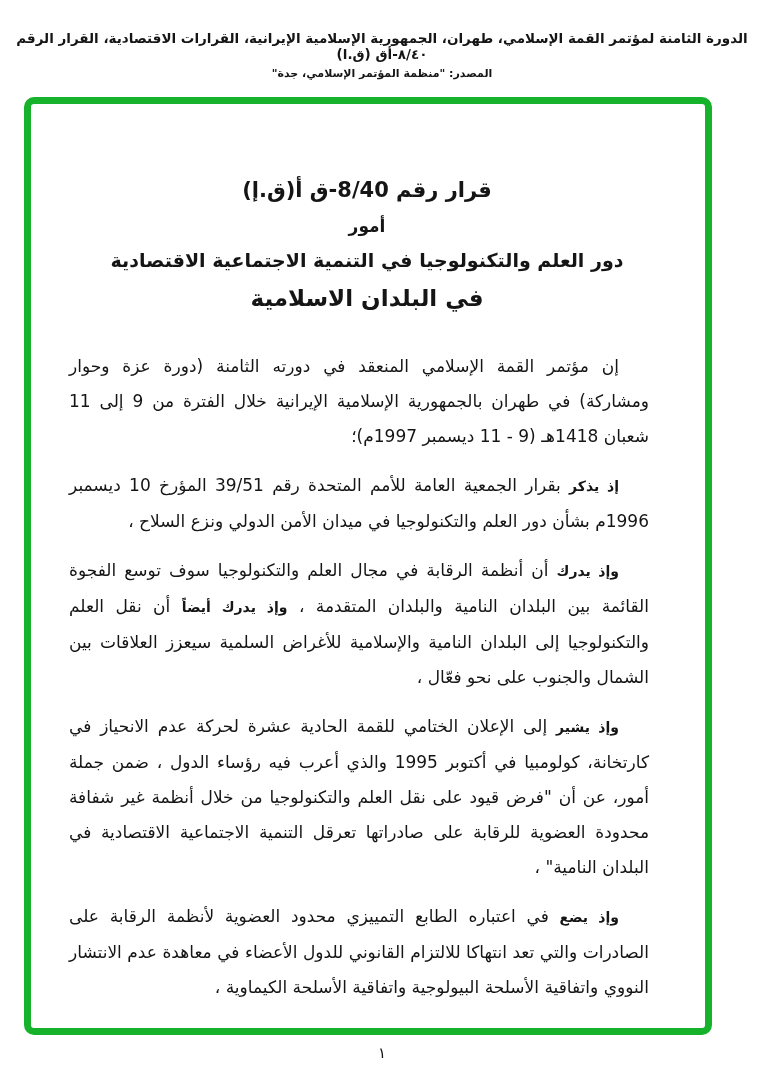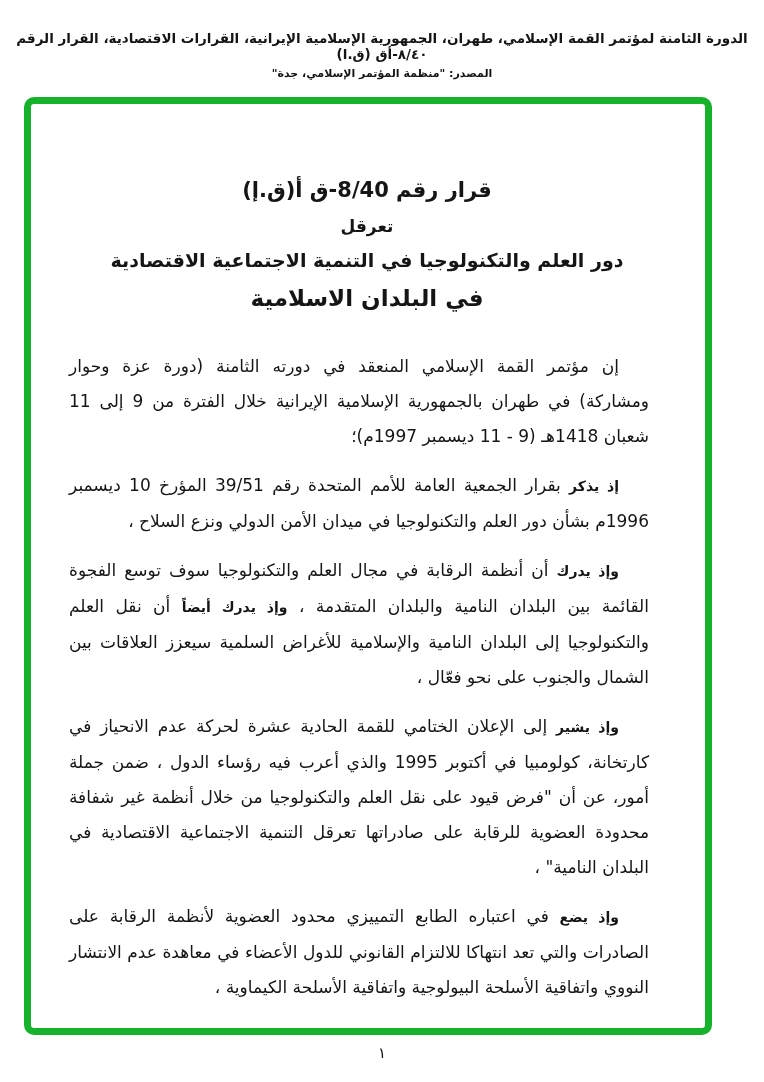--- a/index.html
+++ b/index.html
@@ -83,21 +83,21 @@
   <div class="doc-header">
     <div class="h-line1">الدورة الثامنة لمؤتمر القمة الإسلامي، طهران، الجمهورية الإسلامية الإيرانية، القرارات الاقتصادية، القرار الرقم ٨/٤٠-أق (ق.ا)</div>
     <div class="h-line2">المصدر:  "منظمة المؤتمر الإسلامي، جدة"</div>
   </div>
 
   <div class="frame" style="border-color: rgb(23, 178, 44);">
     <div class="frame-content">
 
       <div class="title-block">
         <div class="title-l1">قرار رقم 8/40-ق أ(ق.إ)</div>
-        <div class="title-l2">تعرقل</div>
+        <div class="title-l2">أمور</div>
         <div class="title-l3">دور العلم والتكنولوجيا في التنمية الاجتماعية الاقتصادية</div>
         <div class="title-l4">في البلدان الاسلامية</div>
       </div>
 
       <div class="body-text">
 
         <p class="para"><span>إن مؤتمر القمة الإسلامي المنعقد في دورته الثامنة  (دورة عزة وحوار ومشاركة) في طهران بالجمهورية الإسلامية الإيرانية خلال الفترة من 9 إلى 11 شعبان 1418هـ (9 - 11 ديسمبر 1997م)؛</span></p>
 
         <p class="para"><span class="b">إذ يذكر</span><span> بقرار الجمعية العامة للأمم المتحدة رقم 39/51 المؤرخ 10 ديسمبر 1996م بشأن دور العلم والتكنولوجيا في ميدان الأمن الدولي ونزع السلاح ،</span></p>
 

